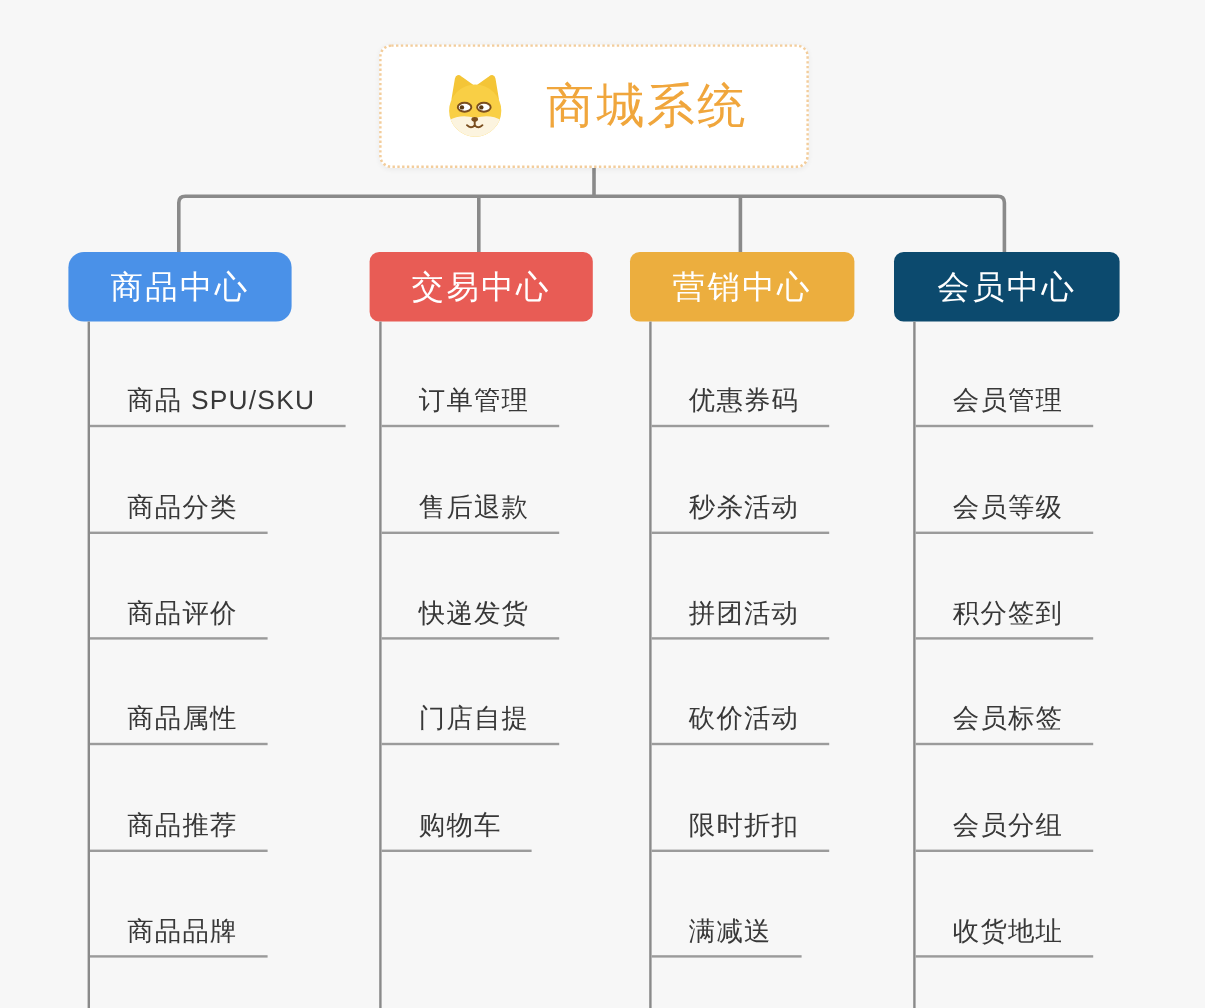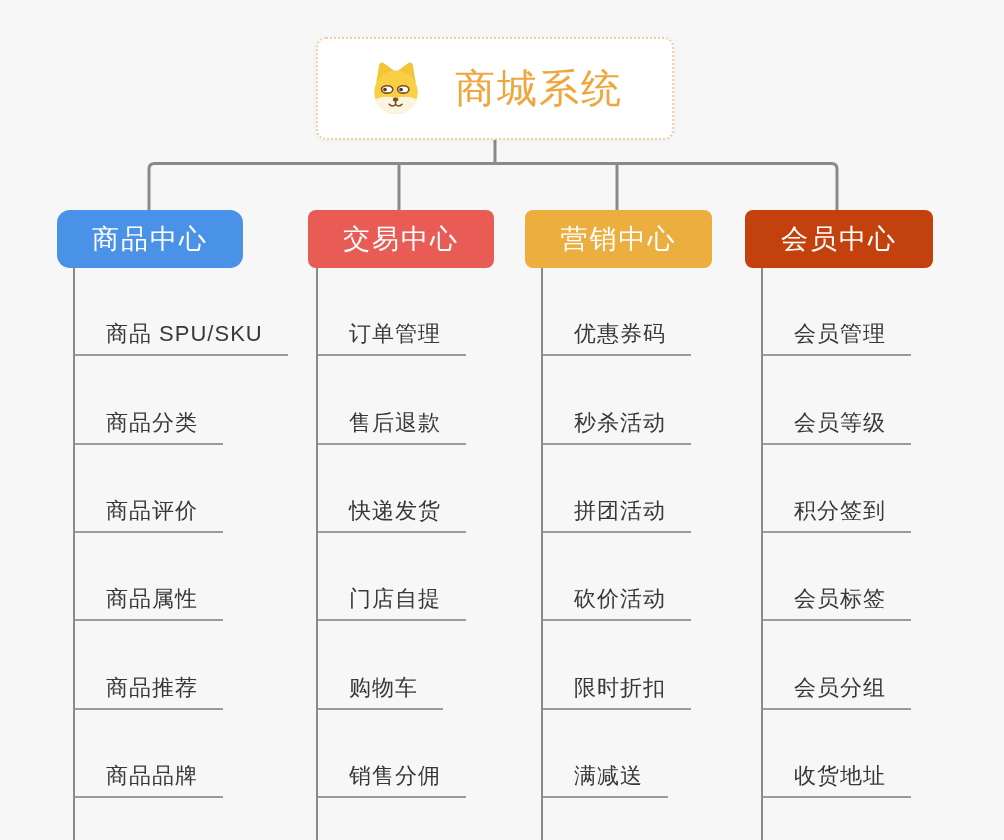--- a/index.html
+++ b/index.html
@@ -94,40 +94,39 @@
 
   <div class="branch-box branch-product" style="background: rgb(74, 145, 232);">
     <span>商品中心</span>
   </div>
   <div class="branch-box branch-trade" style="background: rgb(232, 92, 85);">
     <span>交易中心</span>
   </div>
   <div class="branch-box branch-marketing" style="background: rgb(236, 174, 62);">
     <span>营销中心</span>
   </div>
-  <div class="branch-box branch-member" style="background: #c2410c; justify-content: center;">
+  <div class="branch-box branch-member" style="background: #0c4a6e; justify-content: center;">
     <span>会员中心</span>
   </div>
 
   <div class="subtree subtree-product">
     <div class="leaf">商品 SPU/SKU</div>
     <div class="leaf">商品分类</div>
     <div class="leaf">商品评价</div>
     <div class="leaf">商品属性</div>
     <div class="leaf">商品推荐</div>
     <div class="leaf">商品品牌</div>
   </div>
 
   <div class="subtree subtree-trade">
     <div class="leaf">订单管理</div>
     <div class="leaf">售后退款</div>
     <div class="leaf">快递发货</div>
     <div class="leaf">门店自提</div>
     <div class="leaf">购物车</div>
-    <div class="leaf">销售分佣</div>
   </div>
 
   <div class="subtree subtree-marketing">
     <div class="leaf">优惠券码</div>
     <div class="leaf">秒杀活动</div>
     <div class="leaf">拼团活动</div>
     <div class="leaf">砍价活动</div>
     <div class="leaf">限时折扣</div>
     <div class="leaf">满减送</div>
   </div>

